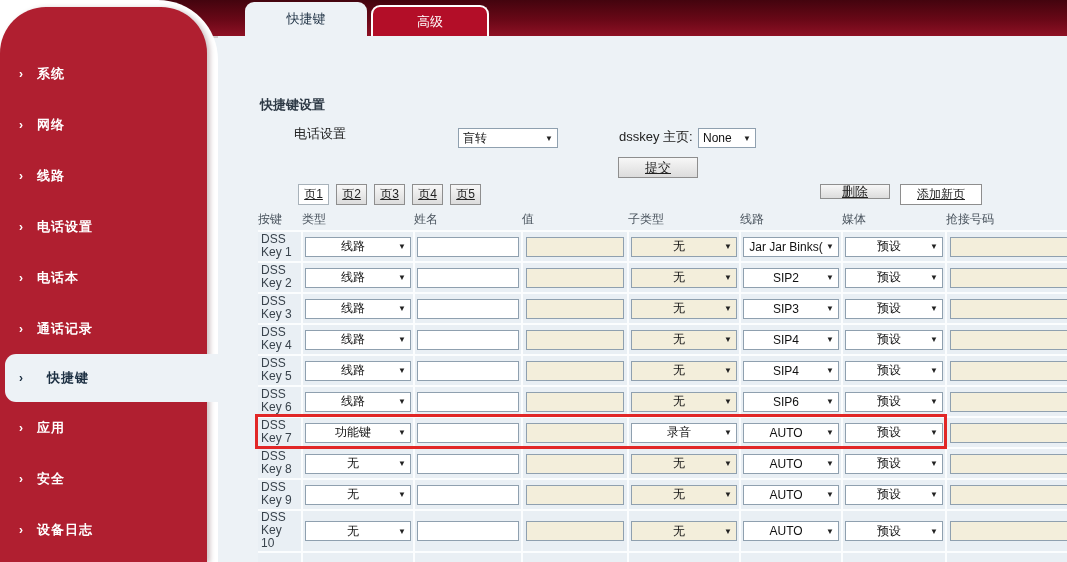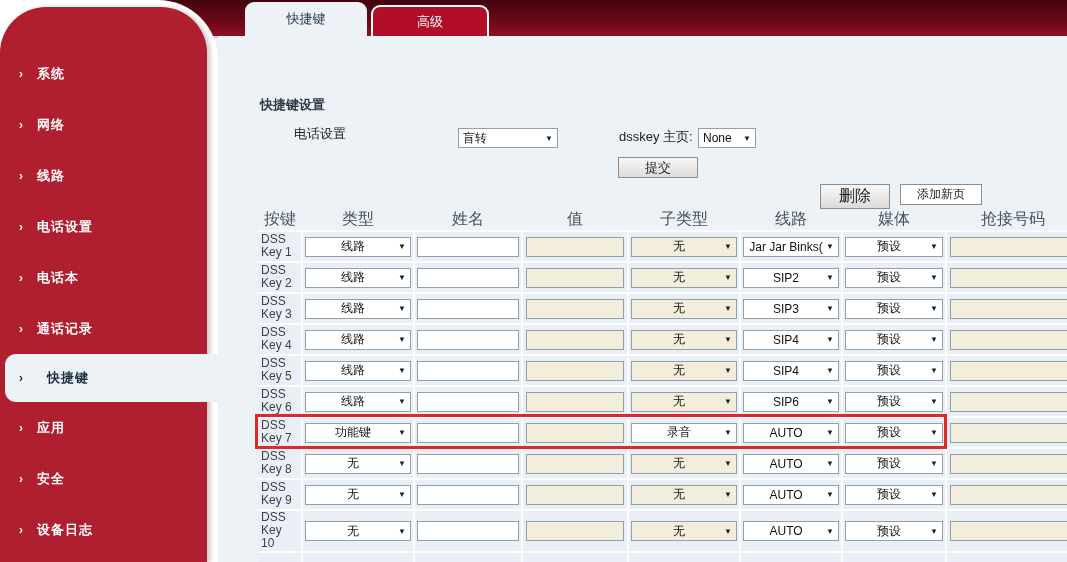--- a/index.html
+++ b/index.html
@@ -42,30 +42,30 @@
   .sel .v{flex:1;overflow:hidden;white-space:nowrap;}
   .sel .ar{font-size:8px;margin-left:2px;color:#222222;}
   .sel.dis{background:#f3eedb;}
   .inp{box-sizing:border-box;height:20px;background:#ffffff;border:1px solid #8fa0af;
     padding:0 2px;font-size:12px;font-family:"Liberation Sans",sans-serif;}
   .inp.dis{background:#f3eedb;}
   .sel-transfer{position:absolute;left:240px;top:92px;width:100px;}
   .sel-home{position:absolute;left:480px;top:92px;width:58px;}
   .btn{box-sizing:border-box;border:1px solid #8e8e8e;background:linear-gradient(180deg,#f7f7f7,#dcdcdc);
     font-size:13px;color:#222;display:flex;align-items:center;justify-content:center;cursor:pointer;
-    font-family:"Liberation Sans",sans-serif;}
+    font-family:"Liberation Sans",sans-serif;text-decoration:underline;}
   .btn-submit{position:absolute;left:400px;top:121px;width:80px;height:21px;}
   .pager{position:absolute;left:80px;top:148px;display:flex;gap:7px;}
   .pg{width:31px;height:21px;font-size:12px;}
   .pg.active{background:#ffffff;border-color:#a8b2ba;}
-  .btn-del{position:absolute;left:602px;top:148px;width:70px;height:25px;font-size:16px;}
+  .btn-del{position:absolute;left:602px;top:148px;width:70px;height:15px;font-size:13px;}
   .btn-add{position:absolute;left:682px;top:148px;width:82px;height:21px;font-size:12px;background:#ffffff;}
   
   .dss-table{position:absolute;left:40px;top:172px;width:822px;border-collapse:collapse;table-layout:fixed;}
-  .dss-table th{height:22px;font-weight:normal;font-size:16px;color:#49535d;text-align:center;padding:0;}
+  .dss-table th{height:22px;font-weight:normal;font-size:12px;color:#49535d;text-align:left;padding:0;}
   .dss-table td{background:#e9eff4;border-top:2px solid #fbfdfe;border-left:2px solid #fbfdfe;
     height:29px;padding:0;vertical-align:middle;text-align:center;}
   .dss-table td:first-child{border-left:none;}
   .key-cell{text-align:left !important;}
   .key-label{display:inline-block;width:34px;padding-left:3px;font-size:12px;line-height:13px;
     color:#39434c;word-wrap:break-word;}
   .w-type{width:106px;margin:0 auto;}
   .w-name{width:102px;margin:0 auto;}
   .w-val{width:98px;margin:0 auto;}
   .w-sub{width:106px;margin:0 auto;}
@@ -142,20 +142,27 @@
   </div>
 
   <div class="lbl lbl-dsskey">dsskey 主页:</div>
   <div class="sel sel-home">
     <span class="v">None</span>
     <span class="ar">▼</span>
   </div>
 
   <div class="btn btn-submit">提交</div>
 
+  <div class="pager" id="pager">
+      <div class="btn pg active">页1</div>
+      <div class="btn pg">页2</div>
+      <div class="btn pg">页3</div>
+      <div class="btn pg">页4</div>
+      <div class="btn pg">页5</div>
+    </div>
 
   <div class="btn btn-del">删除</div>
   <div class="btn btn-add">添加新页</div>
 
   <table class="dss-table">
     <colgroup>
       <col style="width:44px">
         <col style="width:112px">
         <col style="width:108px">
         <col style="width:106px">

